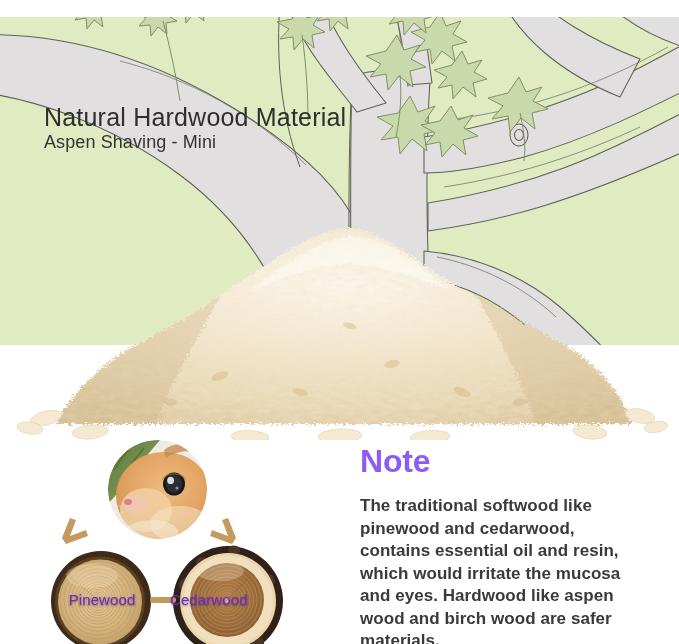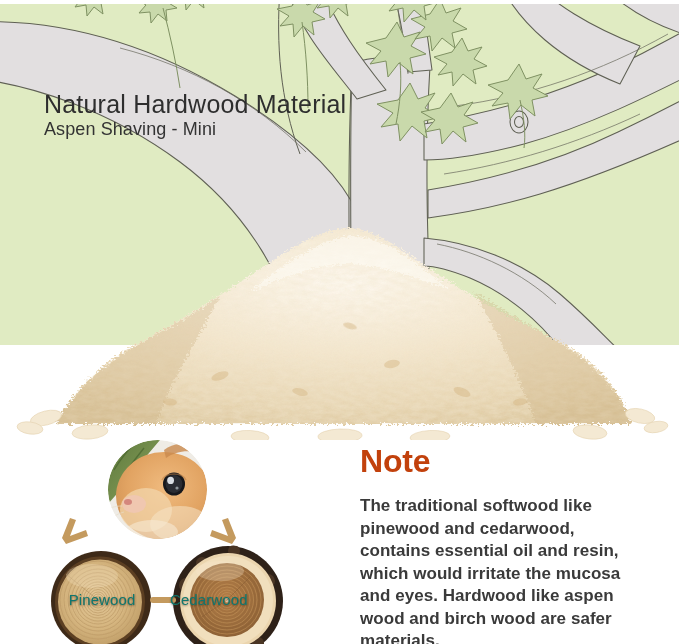--- a/index.html
+++ b/index.html
@@ -4,21 +4,21 @@
 <style>
   html,body{margin:0;padding:0;background:#fff;}
   body{
     width:679px;height:644px;overflow:hidden;position:relative;
     font-family:"Liberation Sans","DejaVu Sans",sans-serif;
     -webkit-font-smoothing:antialiased;
   }
   #page{position:absolute;inset:0;width:679px;height:644px;overflow:hidden;background:#ffffff;}
 
   
-  .hero{position:absolute;left:0;top:4px;width:679px;height:345px;overflow:hidden;background:#e0ebc2;}
+  .hero{position:absolute;left:0;top:17px;width:679px;height:345px;overflow:hidden;background:#e0ebc2;}
   .hero-art{position:absolute;left:0;top:0;width:679px;height:345px;}
 
   .hero-text{position:absolute;left:44px;top:86px;width:520px;z-index:6;}
   .hero-title{
     font-size:25px;font-weight:400;color:#2e2e2e;letter-spacing:.2px;
     line-height:1.15;white-space:nowrap;
   }
   .hero-sub{
     font-size:18px;font-weight:400;color:#333333;
     letter-spacing:.1px;line-height:1.15;white-space:nowrap;
@@ -32,32 +32,32 @@
 
   .diagram{position:absolute;left:40px;top:95px;width:300px;height:204px;}
 
   .circle-photo{position:absolute;border-radius:50%;overflow:hidden;}
 
   .hamster{left:68px;top:0px;width:99px;height:99px;}
   .pinewood{left:10px;top:110px;width:102px;height:102px;}
   .cedarwood{left:132px;top:105px;width:112px;height:112px;}
 
   .wood-label{
-    position:absolute;z-index:9;color:#0f766e;font-size:15px;font-weight:400;
+    position:absolute;z-index:9;color:#6d28d9;font-size:15px;font-weight:400;
     letter-spacing:.1px;white-space:nowrap;text-shadow:0 1px 2px rgba(60,40,20,.55);
   }
   .lbl-pine{left:12px;top:151px;width:100px;text-align:center;}
   .lbl-cedar{left:130px;top:151px;width:116px;text-align:left;}
 
   .connector{position:absolute;z-index:8;}
 
   
   .note{position:absolute;left:360px;top:100px;width:300px;}
   .note-title{
-    font-size:32px;font-weight:700;color:#c2410c;line-height:1;
+    font-size:32px;font-weight:700;color:#8b5cf6;line-height:1;
     letter-spacing:-.2px;
   }
   .note-body{
     margin-top:18px;font-size:17px;font-weight:700;color:#3a3a3a;
     line-height:22.5px;letter-spacing:.05px;width:275px;
   }
 </style>
 </head>
 <body>
 

